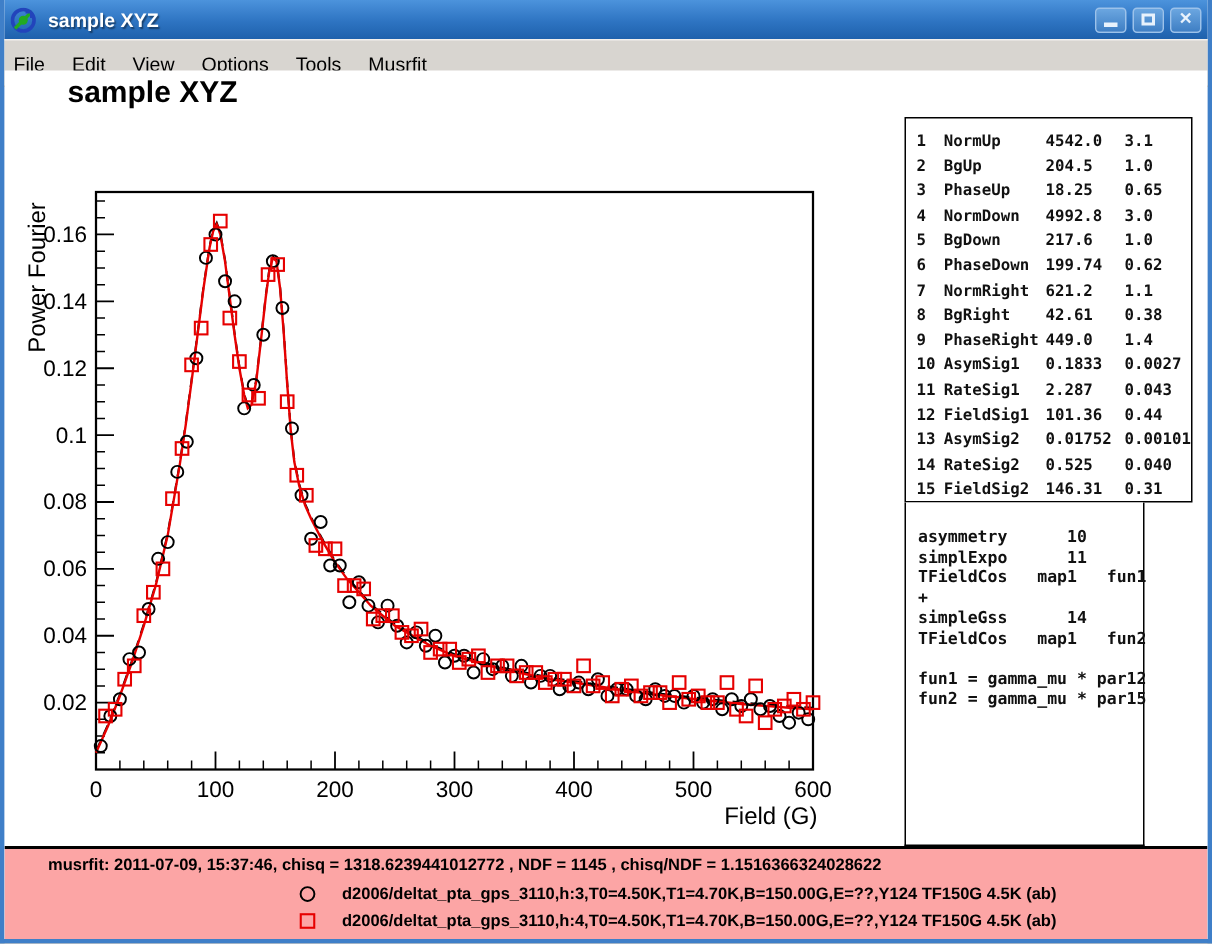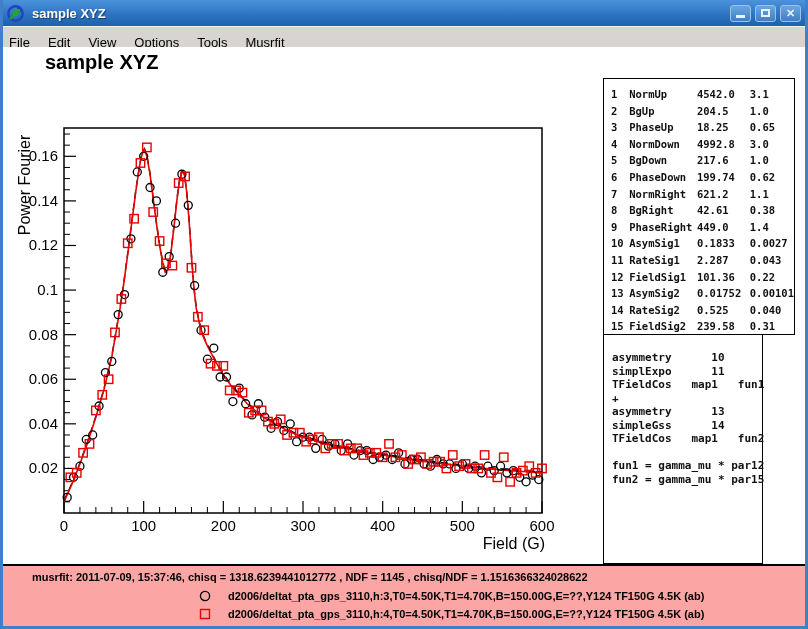--- a/index.html
+++ b/index.html
@@ -394,46 +394,46 @@
             <tr>
               <td class="c-num">11</td>
               <td class="c-name">RateSig1</td>
               <td class="c-val">2.287</td>
               <td class="c-err">0.043</td>
             </tr>
             <tr>
               <td class="c-num">12</td>
               <td class="c-name">FieldSig1</td>
               <td class="c-val">101.36</td>
-              <td class="c-err">0.22</td>
+              <td class="c-err">0.44</td>
             </tr>
             <tr>
               <td class="c-num">13</td>
               <td class="c-name">AsymSig2</td>
               <td class="c-val">0.01752</td>
               <td class="c-err">0.00101</td>
             </tr>
             <tr>
               <td class="c-num">14</td>
               <td class="c-name">RateSig2</td>
               <td class="c-val">0.525</td>
               <td class="c-err">0.040</td>
             </tr>
             <tr>
               <td class="c-num">15</td>
               <td class="c-name">FieldSig2</td>
-              <td class="c-val">239.58</td>
+              <td class="c-val">146.31</td>
               <td class="c-err">0.31</td>
             </tr>
           </tbody>
       </table>
     </div>
 
     <div class="theory-box">
-      <div class="theory-lines"><div>asymmetry      10</div><div>simplExpo      11</div><div>TFieldCos   map1   fun1</div><div>+</div><div>asymmetry      13</div><div>simpleGss      14</div><div>TFieldCos   map1   fun2</div><div>&nbsp;</div><div>fun1 = gamma_mu * par12</div><div>fun2 = gamma_mu * par15</div></div>
+      <div class="theory-lines"><div>asymmetry      10</div><div>simplExpo      11</div><div>TFieldCos   map1   fun1</div><div>+</div><div>simpleGss      14</div><div>TFieldCos   map1   fun2</div><div>&nbsp;</div><div>fun1 = gamma_mu * par12</div><div>fun2 = gamma_mu * par15</div></div>
     </div>
 
     <div class="footer-sep"></div>
     <div class="footer">
       <div class="fit-info">musrfit: 2011-07-09, 15:37:46, chisq = 1318.6239441012772 , NDF = 1145 , chisq/NDF = 1.1516366324028622</div>
 
       <div class="legend-row" style="top:22px;">
         <svg class="lg-marker" width="14" height="14">
           <circle cx="7" cy="7" r="4.6" fill="none" stroke="#000" stroke-width="1.3"></circle>
         </svg>

